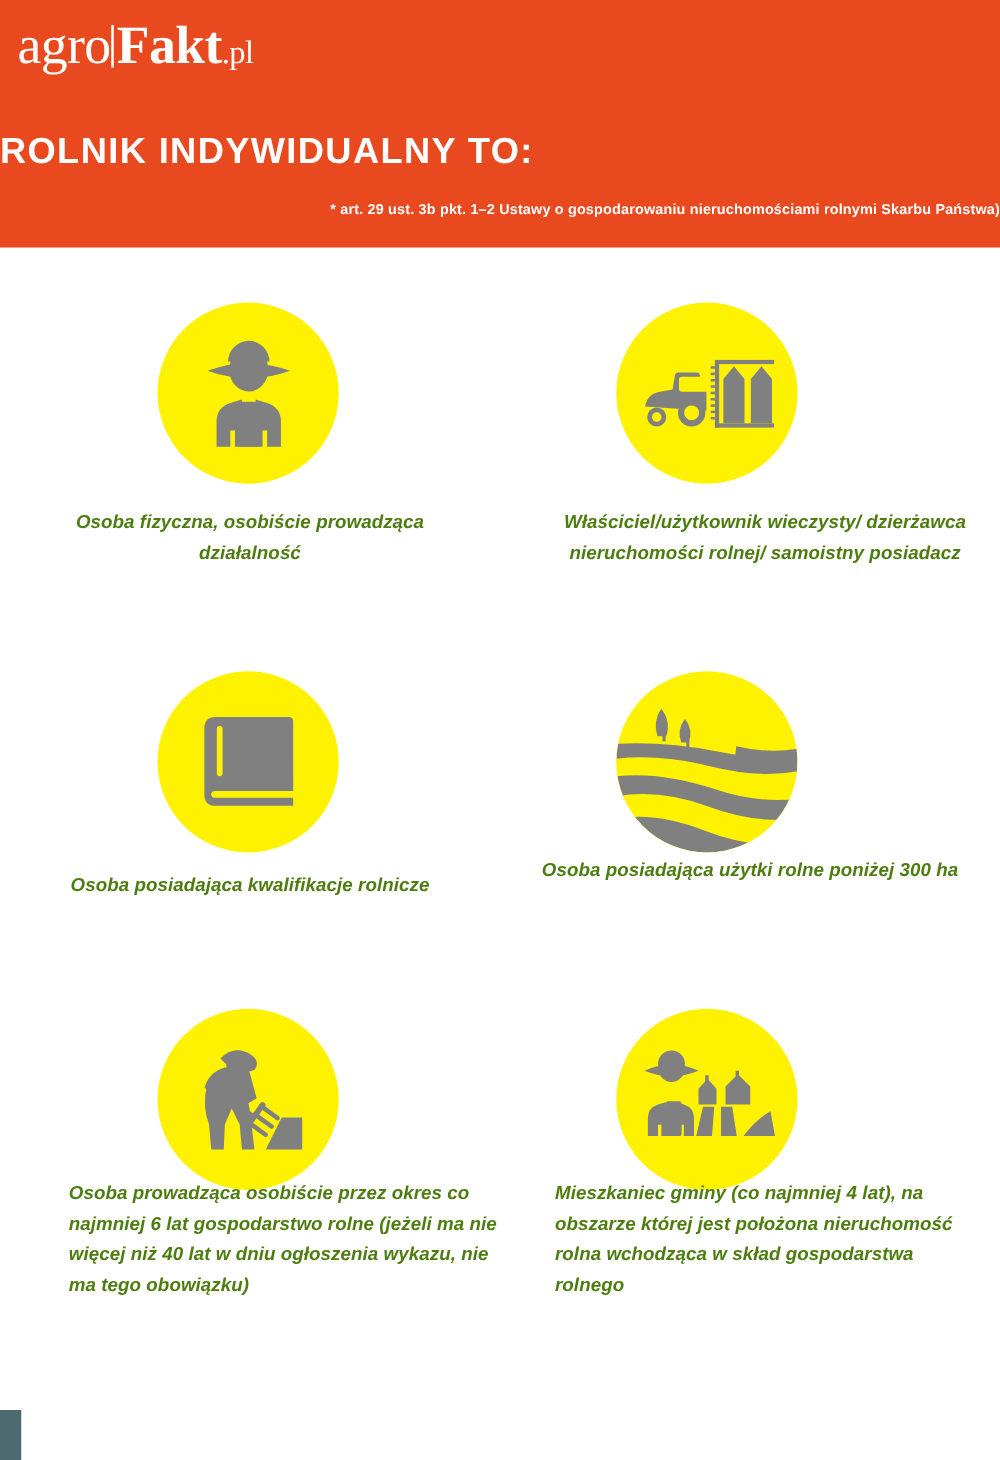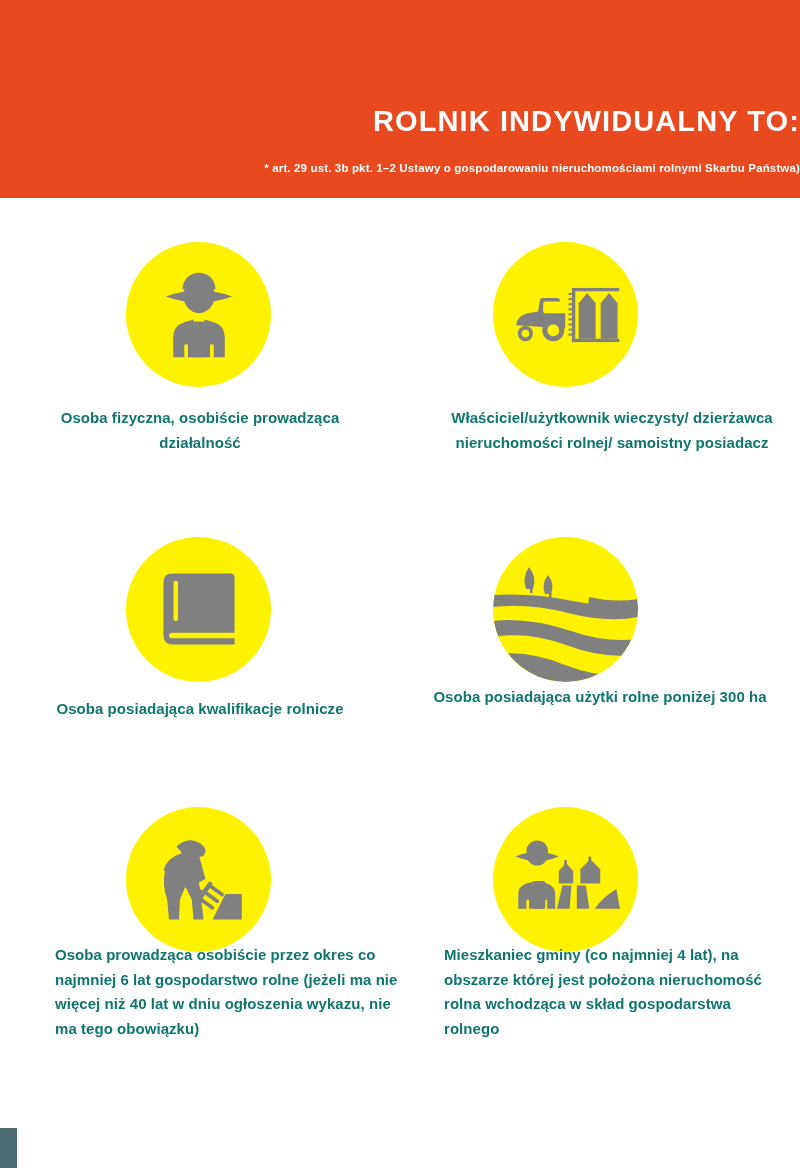--- a/index.html
+++ b/index.html
@@ -49,21 +49,21 @@
     margin: 0 2px 0 1px;
   }
   .logo .fakt { font-weight: 700; }
   .logo .dotpl { font-weight: 400; font-size: 26px; }
 
   .header-title {
     position: absolute;
     left: 0;
     top: 104px;
     width: 800px;
-    text-align: right;
+    text-align: left;
     color: #ffffff;
     font-size: 29px;
     font-weight: 700;
     letter-spacing: 1.1px;
     line-height: 34px;
   }
 
   .header-note {
     position: absolute;
     left: 0;
@@ -95,25 +95,26 @@
     border-radius: 50%;
     background: #fff200;
     display: flex;
     align-items: center;
     justify-content: center;
   }
   .circle svg { display: block; }
 
   .caption {
     position: absolute;
-    color: #0f766e;
+    color: #4d7c0f;
     font-size: 15px;
     font-weight: 700;
     line-height: 24.5px;
     letter-spacing: 0.05px;
+    font-style: italic;
   }
   .caption.center { text-align: center; }
   .caption.left   { text-align: left; }
 
   
   .corner-mark {
     position: absolute;
     left: 0;
     top: 1128px;
     width: 17px;
@@ -121,20 +122,23 @@
     background: #4c6a70;
   }
 </style>
 </head>
 <body>
 
 <div class="page">
 
   <div class="header">
 
+    <div class="logo">
+      <span class="agro">agro</span><span class="bar"></span><span class="fakt">Fakt</span><span class="dotpl">.pl</span>
+    </div>
 
     <div class="header-title">ROLNIK INDYWIDUALNY TO:</div>
     <div class="header-note">* art. 29 ust. 3b pkt. 1–2 Ustawy o gospodarowaniu nieruchomościami rolnymi Skarbu Państwa)</div>
   </div>
 
   <div class="grid">
 
     <div class="cell" style="left:0; top:0; width:400px;">
       <div class="circle" style="left:126px; top:44px;">
         <svg width="92" height="92" viewBox="0 0 100 100">

